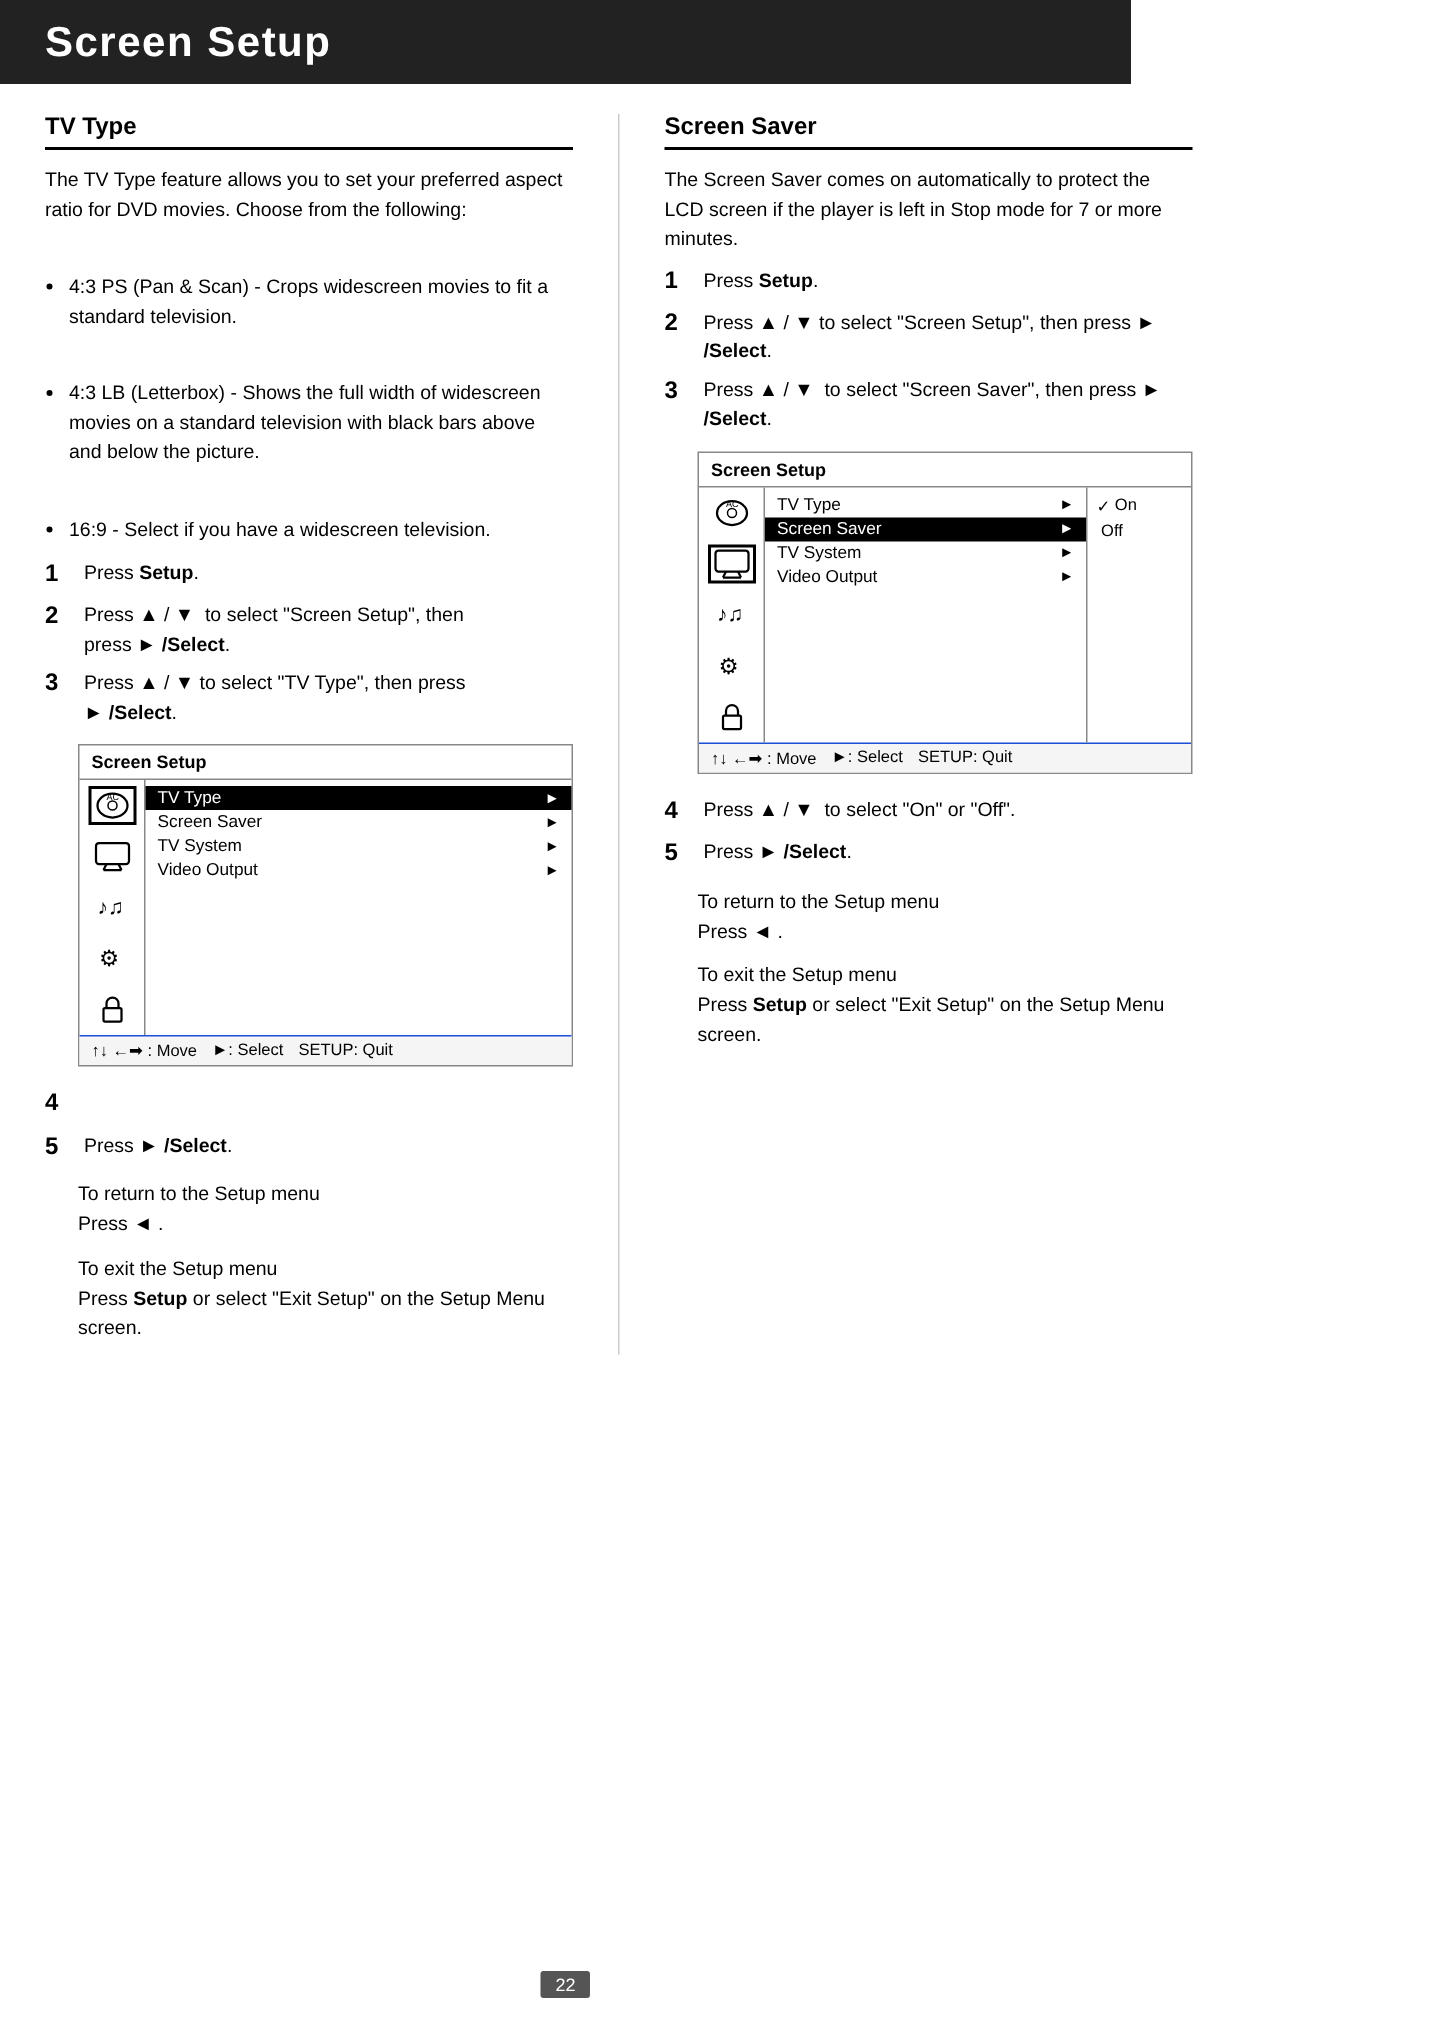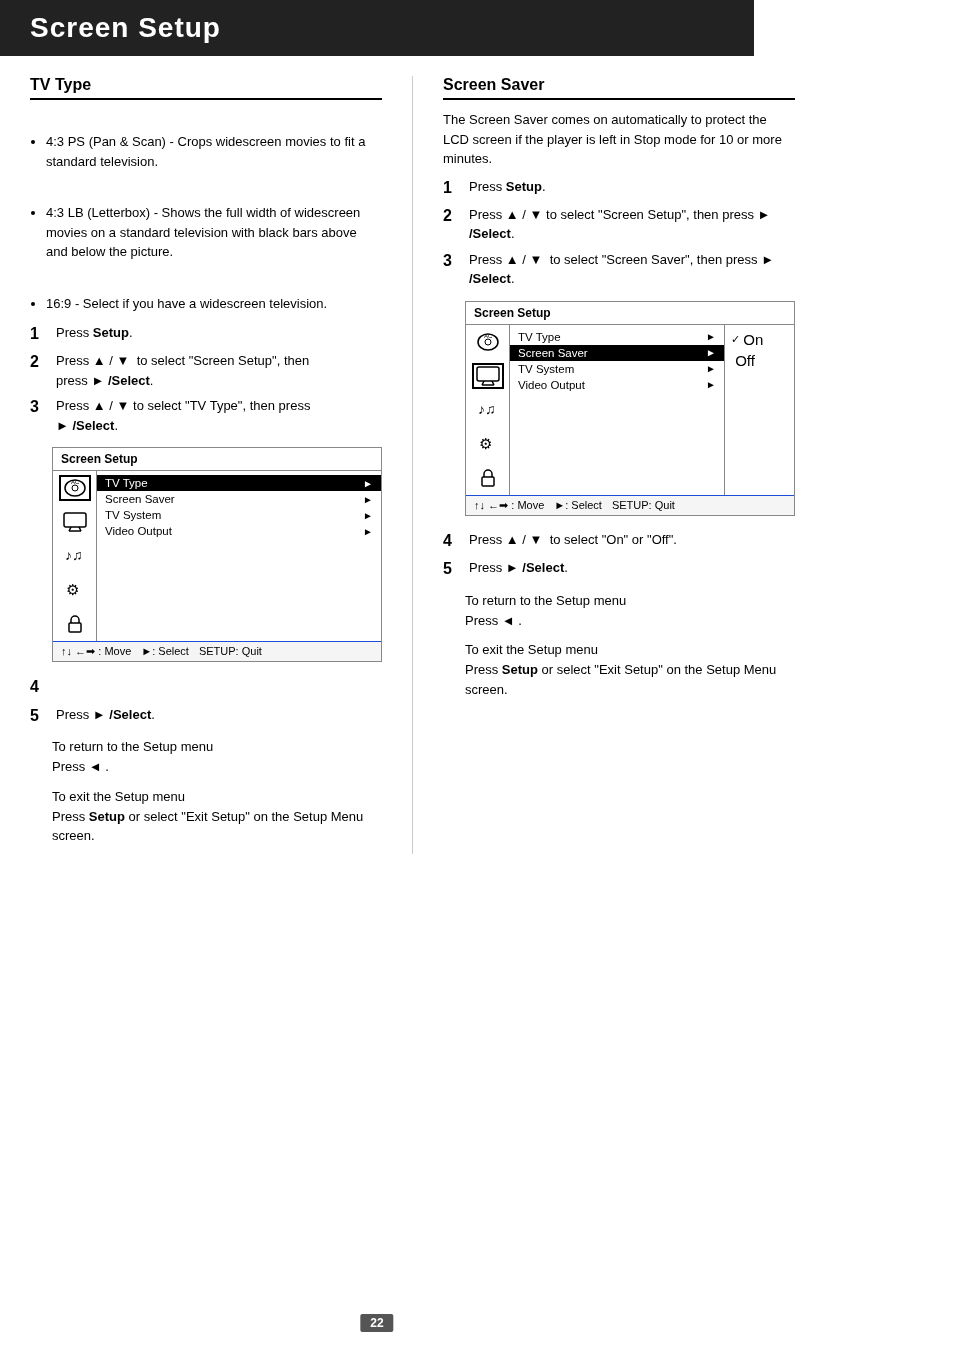--- a/index.html
+++ b/index.html
@@ -141,21 +141,21 @@
       background: #000;
       color: #fff;
     }
     .menu-arrow {
       font-size: 10px;
     }
     .diagram-submenu {
       border-left: 1px solid #888;
       padding: 4px 6px;
       min-width: 70px;
-      font-size: 15px;
+      font-size: 11px;
     }
     .submenu-item {
       padding: 2px 0;
       display: flex;
       align-items: center;
       gap: 3px;
     }
     .submenu-item.checked::before {
       content: "✓";
       font-size: 11px;
@@ -181,40 +181,40 @@
     .page-num {
       position: absolute;
       bottom: 16px;
       left: 50%;
       transform: translateX(-50%);
       background: #555;
       color: #fff;
       padding: 2px 10px;
       font-size: 12px;
       border-radius: 2px;
-      font-weight: bold;
     }
     .indent {
       margin-left: 22px;
     }
   </style>
 </head>
 <body>
 
 <div class="page">
 
   <div class="header">
     <h1>Screen Setup</h1>
   </div>
 
   <div class="content">
 
     <div class="left-col">
       <div class="section-title">TV Type</div>
 
+      <p>The TV Type feature allows you to set your preferred aspect ratio for DVD movies. Choose from the following:</p>
 
       <ul>
         <li>4:3 PS (Pan &amp; Scan) - Crops widescreen movies to fit a standard television.</li>
         <li>4:3 LB (Letterbox) - Shows the full width of widescreen movies on a standard television with black bars above and below the picture.</li>
         <li>16:9 - Select if you have a widescreen television.</li>
       </ul>
 
       <div class="steps">
         <div class="step">
           <span class="step-num">1</span>
@@ -310,21 +310,21 @@
 
       <div class="subsection indent">
         <div class="subsection-title">To exit the Setup menu</div>
         <p>Press <b>Setup</b> or select "Exit Setup" on the Setup Menu screen.</p>
       </div>
     </div>
 
     <div class="right-col">
       <div class="section-title">Screen Saver</div>
 
-      <p>The Screen Saver comes on automatically to protect the LCD screen if the player is left in Stop mode for 10 or more minutes.</p>
+      <p>The Screen Saver comes on automatically to protect the LCD screen if the player is left in Stop mode for 7 or more minutes.</p>
 
       <div class="steps">
         <div class="step">
           <span class="step-num">1</span>
           <span class="step-content">Press <b>Setup</b>.</span>
         </div>
         <div class="step">
           <span class="step-num">2</span>
           <span class="step-content">Press ▲ / ▼ to select "Screen Setup", then press ► <b>/Select</b>.</span>
         </div>

